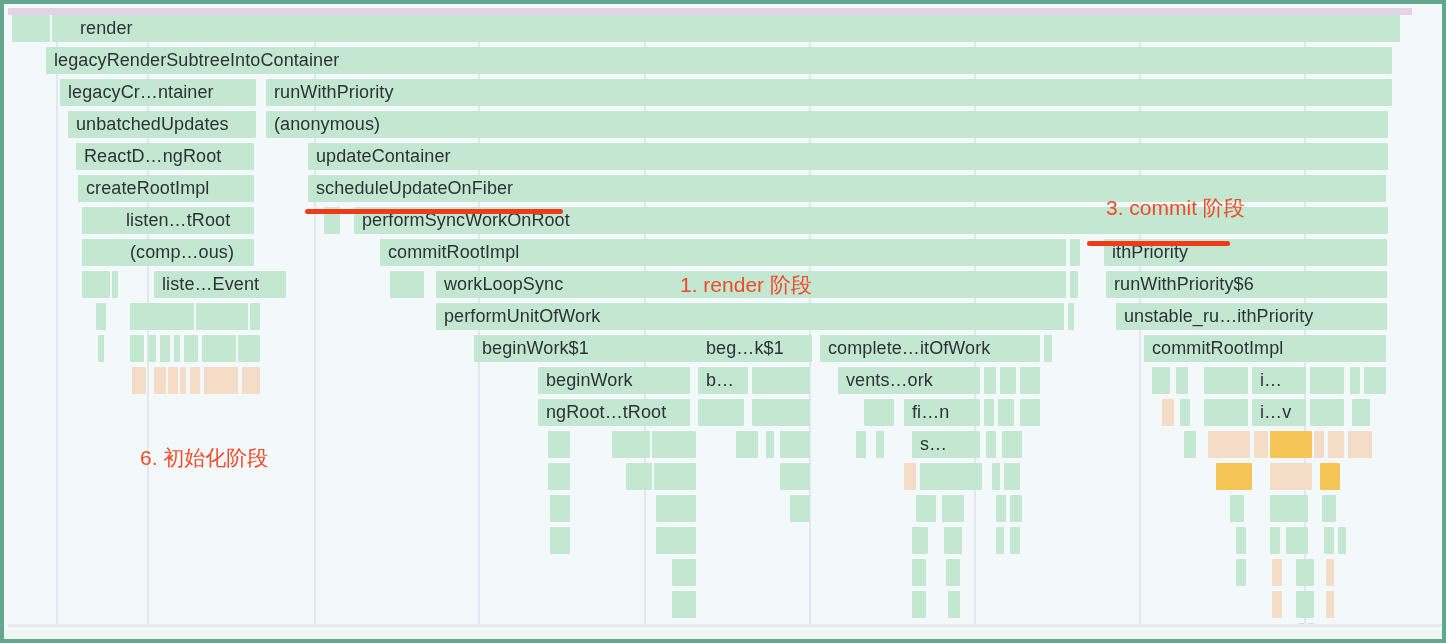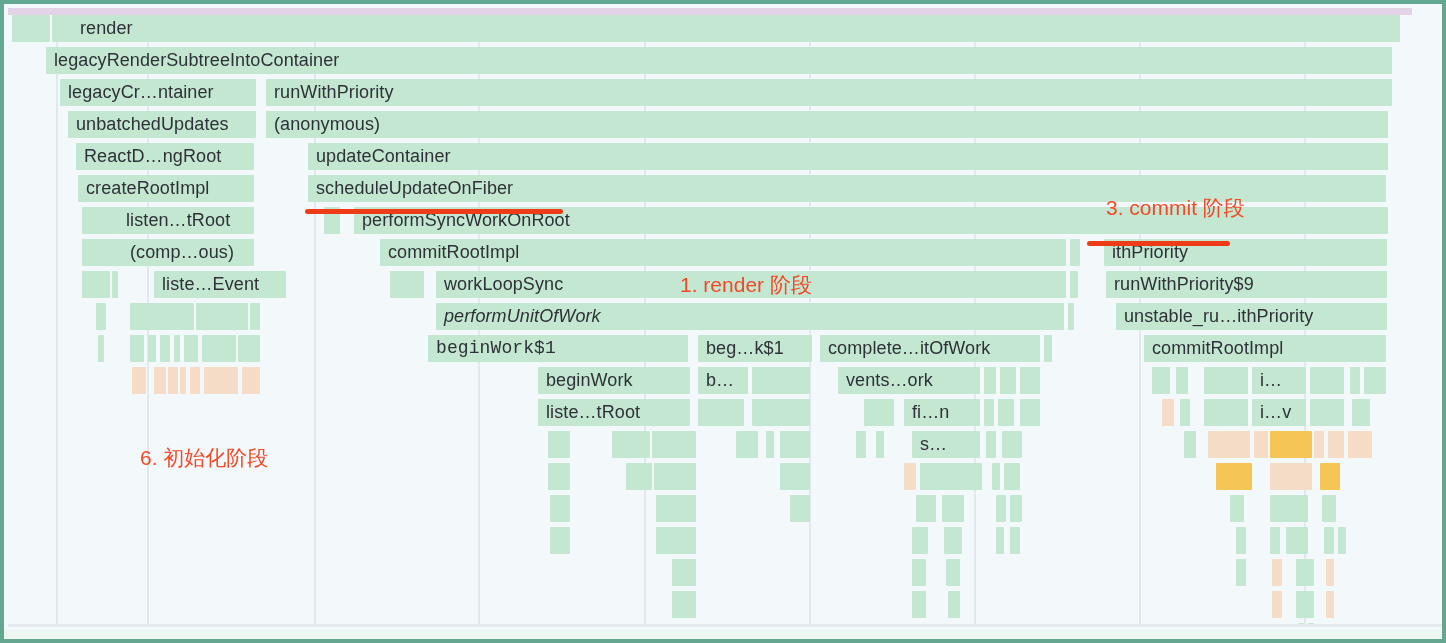--- a/index.html
+++ b/index.html
@@ -97,37 +97,37 @@
         <div class="bar" style="left: 114px; width: 132px; top: 224px;">(comp…ous)</div>
         <div class="bar" style="left: 372px; width: 686px; top: 224px;">commitRootImpl</div>
         <div class="bar nolabel" style="left: 1062px; width: 10px; top: 224px;"></div>
         <div class="bar" style="left: 1096px; width: 283px; top: 224px;">ithPriority</div>
         <div class="bar nolabel" style="left: 74px; width: 28px; top: 256px;"></div>
         <div class="bar nolabel" style="left: 104px; width: 6px; top: 256px;"></div>
         <div class="bar" style="left: 114px; width: 132px; top: 256px; margin-left: 32px;">liste…Event</div>
         <div class="bar nolabel" style="left: 382px; width: 34px; top: 256px;"></div>
         <div class="bar" style="left: 428px; width: 630px; top: 256px;">workLoopSync</div>
         <div class="bar nolabel" style="left: 1062px; width: 8px; top: 256px;"></div>
-        <div class="bar" style="left: 1098px; width: 281px; top: 256px;">runWithPriority$9</div>
+        <div class="bar" style="left: 1098px; width: 281px; top: 256px;">runWithPriority$6</div>
         <div class="bar nolabel" style="left: 88px; width: 10px; top: 288px;"></div>
         <div class="bar nolabel" style="left: 122px; width: 64px; top: 288px;"></div>
         <div class="bar nolabel" style="left: 188px; width: 52px; top: 288px;"></div>
         <div class="bar nolabel" style="left: 242px; width: 10px; top: 288px;"></div>
-        <div class="bar" style="left: 428px; width: 628px; top: 288px; font-style: italic;">performUnitOfWork</div>
+        <div class="bar" style="left: 428px; width: 628px; top: 288px;">performUnitOfWork</div>
         <div class="bar nolabel" style="left: 1060px; width: 6px; top: 288px;"></div>
         <div class="bar" style="left: 1108px; width: 271px; top: 288px;">unstable_ru…ithPriority</div>
         <div class="bar nolabel" style="left: 90px; width: 6px; top: 320px;"></div>
         <div class="bar nolabel" style="left: 122px; width: 14px; top: 320px;"></div>
         <div class="bar nolabel" style="left: 140px; width: 8px; top: 320px;"></div>
         <div class="bar nolabel" style="left: 152px; width: 10px; top: 320px;"></div>
         <div class="bar nolabel" style="left: 166px; width: 6px; top: 320px;"></div>
         <div class="bar nolabel" style="left: 176px; width: 14px; top: 320px;"></div>
         <div class="bar nolabel" style="left: 194px; width: 34px; top: 320px;"></div>
         <div class="bar nolabel" style="left: 230px; width: 22px; top: 320px;"></div>
-        <div class="bar" style="left: 420px; width: 260px; top: 320px; font-family: Liberation Mono, monospace;">beginWork$1</div>
+        <div class="bar" style="left: 466px; width: 260px; top: 320px;">beginWork$1</div>
         <div class="bar" style="left: 690px; width: 114px; top: 320px;">beg…k$1</div>
         <div class="bar" style="left: 812px; width: 220px; top: 320px;">complete…itOfWork</div>
         <div class="bar nolabel" style="left: 1036px; width: 8px; top: 320px;"></div>
         <div class="bar" style="left: 1136px; width: 242px; top: 320px;">commitRootImpl</div>
         <div class="bar peach nolabel" style="left: 124px; width: 14px; top: 352px;"></div>
         <div class="bar peach nolabel" style="left: 146px; width: 12px; top: 352px;"></div>
         <div class="bar peach nolabel" style="left: 160px; width: 10px; top: 352px;"></div>
         <div class="bar peach nolabel" style="left: 172px; width: 6px; top: 352px;"></div>
         <div class="bar peach nolabel" style="left: 182px; width: 10px; top: 352px;"></div>
         <div class="bar peach nolabel" style="left: 196px; width: 34px; top: 352px;"></div>
@@ -139,21 +139,21 @@
         <div class="bar nolabel" style="left: 976px; width: 12px; top: 352px;"></div>
         <div class="bar nolabel" style="left: 992px; width: 16px; top: 352px;"></div>
         <div class="bar nolabel" style="left: 1012px; width: 20px; top: 352px;"></div>
         <div class="bar nolabel" style="left: 1144px; width: 18px; top: 352px;"></div>
         <div class="bar nolabel" style="left: 1168px; width: 12px; top: 352px;"></div>
         <div class="bar nolabel" style="left: 1196px; width: 44px; top: 352px;"></div>
         <div class="bar" style="left: 1244px; width: 54px; top: 352px;">i…</div>
         <div class="bar nolabel" style="left: 1302px; width: 34px; top: 352px;"></div>
         <div class="bar nolabel" style="left: 1342px; width: 10px; top: 352px;"></div>
         <div class="bar nolabel" style="left: 1356px; width: 22px; top: 352px;"></div>
-        <div class="bar" style="left: 530px; width: 152px; top: 384px;">liste…tRoot</div>
+        <div class="bar" style="left: 530px; width: 152px; top: 384px;">ngRoot…tRoot</div>
         <div class="bar nolabel" style="left: 690px; width: 46px; top: 384px;"></div>
         <div class="bar nolabel" style="left: 744px; width: 58px; top: 384px;"></div>
         <div class="bar nolabel" style="left: 856px; width: 30px; top: 384px;"></div>
         <div class="bar" style="left: 896px; width: 76px; top: 384px;">fi…n</div>
         <div class="bar nolabel" style="left: 976px; width: 10px; top: 384px;"></div>
         <div class="bar nolabel" style="left: 990px; width: 16px; top: 384px;"></div>
         <div class="bar nolabel" style="left: 1012px; width: 20px; top: 384px;"></div>
         <div class="bar peach nolabel" style="left: 1154px; width: 12px; top: 384px;"></div>
         <div class="bar nolabel" style="left: 1172px; width: 10px; top: 384px;"></div>
         <div class="bar nolabel" style="left: 1196px; width: 44px; top: 384px;"></div>

